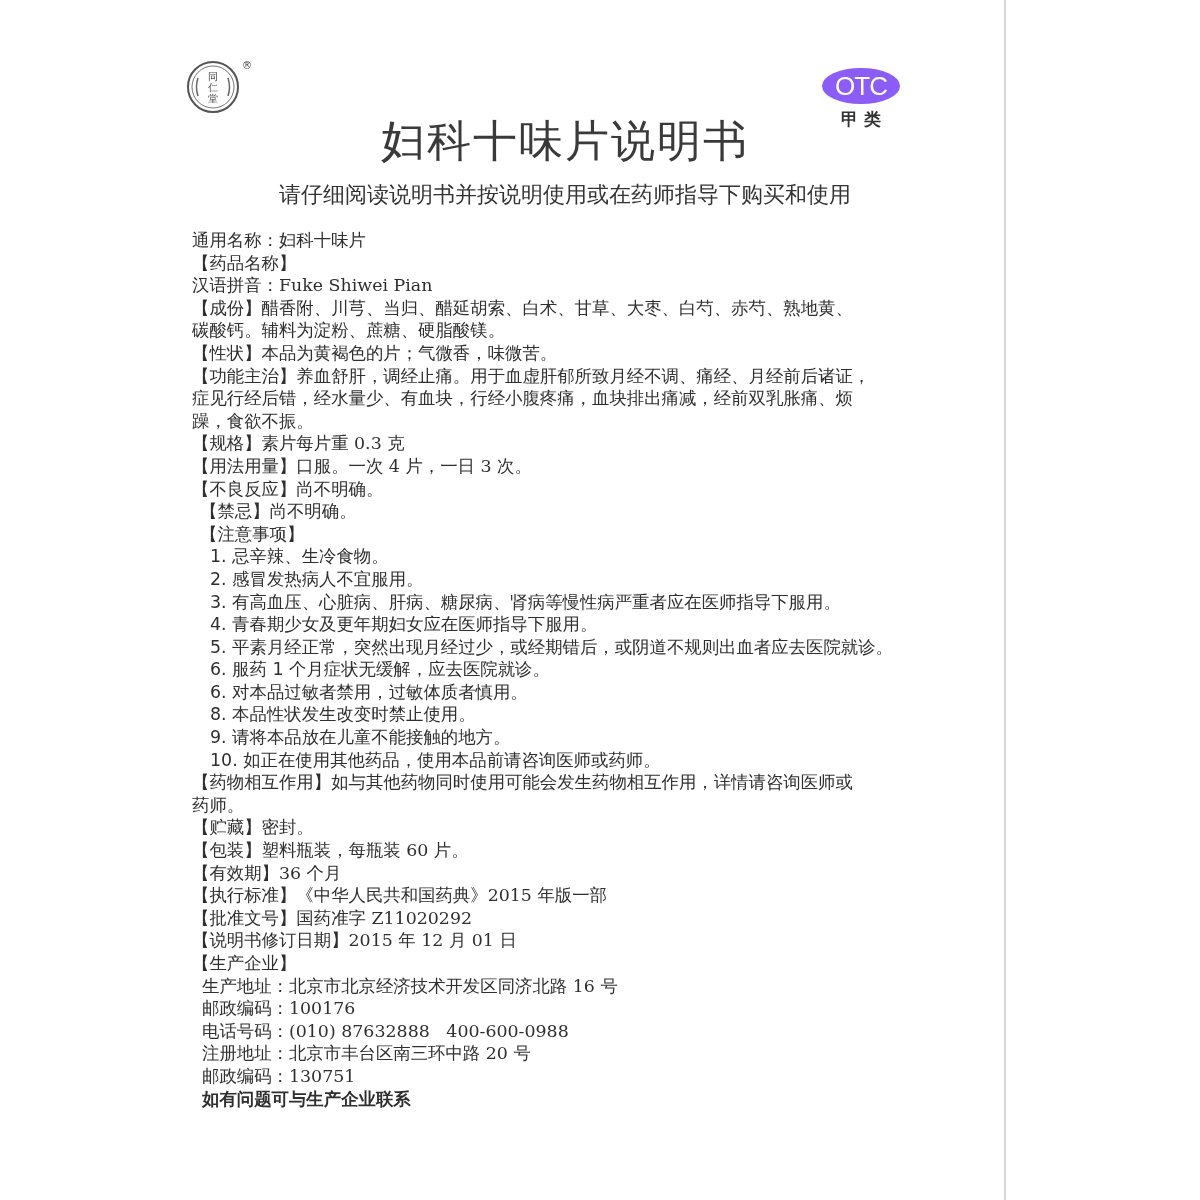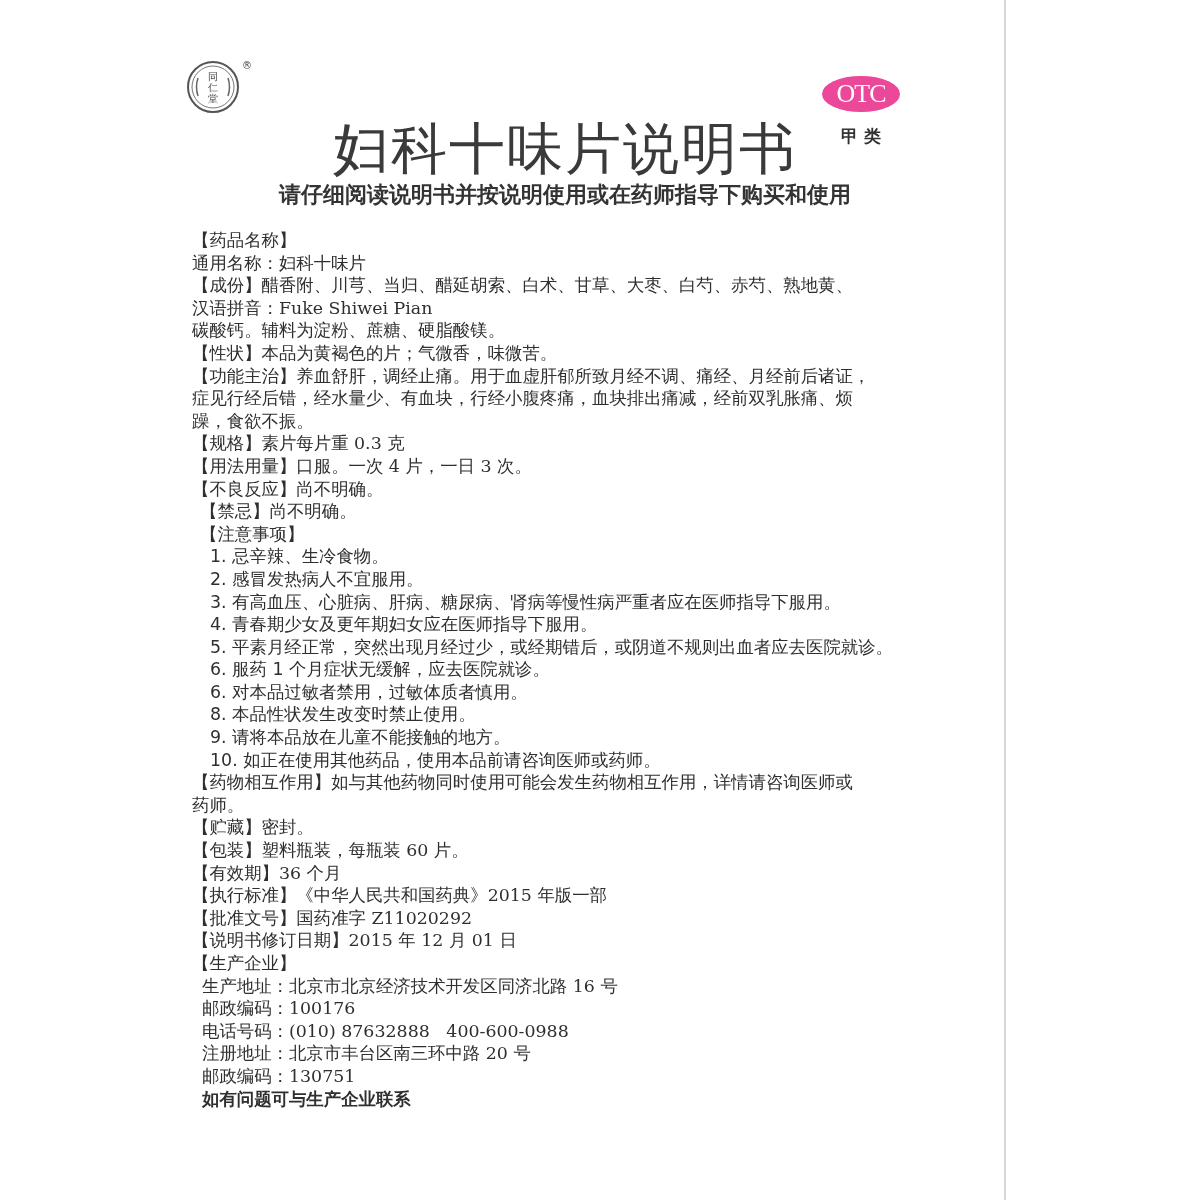--- a/index.html
+++ b/index.html
@@ -1,24 +1,24 @@
 <!DOCTYPE html>
 <html><head>
 <meta charset="utf-8">
 <style>
   html, body { margin: 0; padding: 0; background: #ffffff; }
   body { width: 1200px; height: 1200px; position: relative; overflow: hidden; color: #2a2a2a; }
   .fold-line { position: absolute; left: 1004px; top: 0; width: 2px; height: 1200px; background: #d6d6d6; }
   .logo { position: absolute; left: 186px; top: 60px; width: 54px; height: 54px; }
   .reg { position: absolute; left: 242px; top: 60px; font-size: 10px; font-family: "DejaVu Sans", sans-serif; color: #444; }
   .otc-wrap { position: absolute; left: 820px; top: 68px; width: 82px; text-align: center; }
-  .otc { width: 78px; height: 36px; border-radius: 50%; background: #ec4899; color: #fff; font-family: Liberation Serif, serif; font-size: 26px; line-height: 36px; text-align: center; letter-spacing: -1px; margin: 8px auto; }
-  .otc-class { font-family: Liberation Serif, serif; font-size: 17px; font-weight: bold; color: #333; margin-top: 13px; letter-spacing: 6px; padding-left: 6px; }
-  .title { position: absolute; left: 0; width: 1130px; top: 112px; text-align: center; font-family: "DejaVu Sans", sans-serif; font-size: 56px; color: #3a3a3a; letter-spacing: 2px; }
-  .subtitle { position: absolute; left: 0; width: 1130px; top: 180px; text-align: center; font-family: "DejaVu Sans", sans-serif; font-size: 22px; font-weight: bold; color: #333; }
+  .otc { width: 78px; height: 36px; border-radius: 50%; background: #8b5cf6; color: #fff; font-family: Liberation Sans, sans-serif; font-size: 26px; line-height: 36px; text-align: center; letter-spacing: -1px; margin: 0 auto; }
+  .otc-class { font-family: Liberation Serif, serif; font-size: 17px; font-weight: bold; color: #333; margin-top: 4px; letter-spacing: 6px; padding-left: 6px; }
+  .title { position: absolute; left: 0; width: 1130px; top: 112px; text-align: center; font-family: "DejaVu Sans", sans-serif; font-size: 44px; color: #3a3a3a; letter-spacing: 2px; }
+  .subtitle { position: absolute; left: 0; width: 1130px; top: 180px; text-align: center; font-family: "DejaVu Sans", sans-serif; font-size: 22px; font-weight: normal; color: #333; }
   .body { position: absolute; left: 192px; top: 229px; width: 770px; font-family: "DejaVu Serif", serif; font-size: 17.4px; line-height: 22.6px; color: #2f2f2f; }
   .line { white-space: pre-wrap; margin: 0; }
   .sans { font-family: "DejaVu Sans", sans-serif; margin-left: 8px; }
   .indent { padding-left: 10px; }
   .contact-footer { font-family: "DejaVu Sans", sans-serif; font-weight: bold; padding-left: 10px; }
 </style>
 </head>
 <body>
 
 <div class="fold-line"></div>
@@ -35,24 +35,24 @@
 
 <div class="otc-wrap">
   <div class="otc">OTC</div>
   <div class="otc-class">甲类</div>
 </div>
 
 <div class="title">妇科十味片说明书</div>
 <div class="subtitle">请仔细阅读说明书并按说明使用或在药师指导下购买和使用</div>
 
 <div class="body">
+  <p class="line">通用名称：妇科十味片</p>
   <p class="line">【药品名称】</p>
-  <p class="line">通用名称：妇科十味片</p>
+  <p class="line">汉语拼音：Fuke Shiwei Pian</p>
   <p class="line">【成份】醋香附、川芎、当归、醋延胡索、白术、甘草、大枣、白芍、赤芍、熟地黄、</p>
-  <p class="line">汉语拼音：Fuke Shiwei Pian</p>
   <p class="line">碳酸钙。辅料为淀粉、蔗糖、硬脂酸镁。</p>
   <p class="line">【性状】本品为黄褐色的片；气微香，味微苦。</p>
   <p class="line">【功能主治】养血舒肝，调经止痛。用于血虚肝郁所致月经不调、痛经、月经前后诸证，</p>
   <p class="line">症见行经后错，经水量少、有血块，行经小腹疼痛，血块排出痛减，经前双乳胀痛、烦</p>
   <p class="line">躁，食欲不振。</p>
   <p class="line">【规格】素片每片重 0.3 克</p>
   <p class="line">【用法用量】口服。一次 4 片，一日 3 次。</p>
   <p class="line">【不良反应】尚不明确。</p>
   <p class="line sans">【禁忌】尚不明确。</p>
   <p class="line sans">【注意事项】</p>

